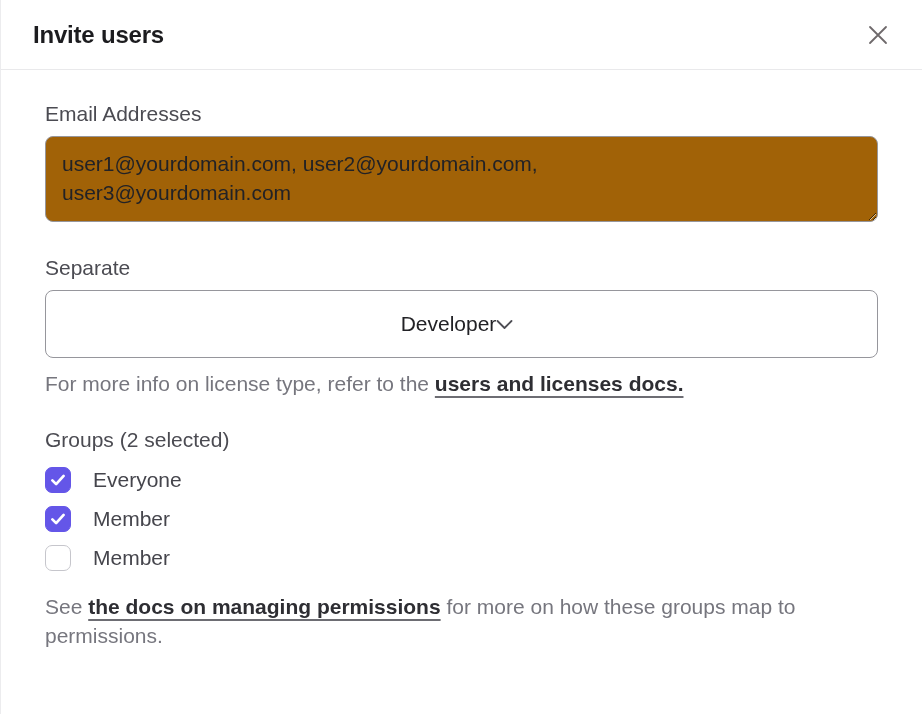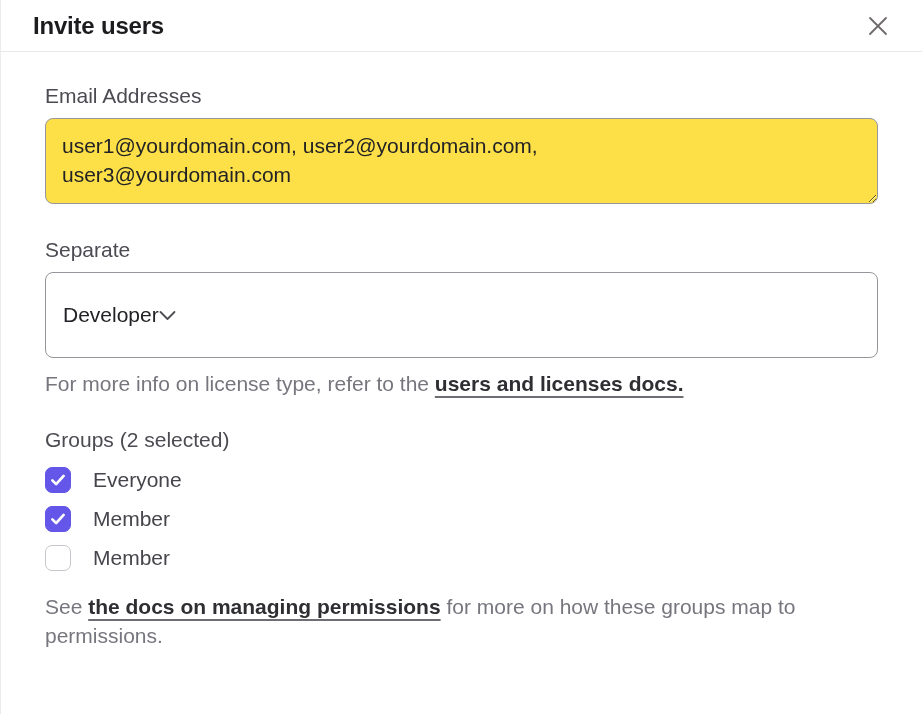--- a/index.html
+++ b/index.html
@@ -16,21 +16,21 @@
   body {
     width: 922px;
     height: 714px;
     background: #ffffff;
     border-left: 1px solid #ececee;
     font-family: "Liberation Sans", "DejaVu Sans", sans-serif;
     color: var(--text-dark);
     overflow: hidden;
   }
   .modal-header {
-    height: 52px;
+    height: 70px;
     display: flex;
     align-items: center;
     justify-content: space-between;
     padding: 0 28px 0 32px;
     border-bottom: 1px solid var(--divider);
   }
   .modal-title {
     font-size: 24px;
     font-weight: 700;
     letter-spacing: -0.2px;
@@ -59,37 +59,37 @@
     height: 86px;
     border: 1px solid var(--border-input);
     border-radius: 8px;
     padding: 12px 16px;
     font-family: inherit;
     font-size: 21px;
     line-height: 29px;
     color: var(--text-dark);
     resize: both;
     outline: none;
-    background: #fde047;
+    background: #a16207;
   }
   .helper {
     margin-top: 11px;
     font-size: 21px;
     line-height: 29px;
     color: var(--text-helper);
   }
   .section { margin-top: 30px; }
   .select-box {
     width: 100%;
-    height: 86px;
+    height: 68px;
     border: 1px solid var(--border-input);
     border-radius: 8px;
     display: flex;
     align-items: center;
-    justify-content: flex-start;
+    justify-content: center;
     padding: 0 26px 0 17px;
     font-size: 21px;
     color: var(--text-dark);
     cursor: pointer;
     background: #fff;
   }
   .helper-link {
     color: var(--text-link);
     font-weight: 700;
     text-decoration: underline;

